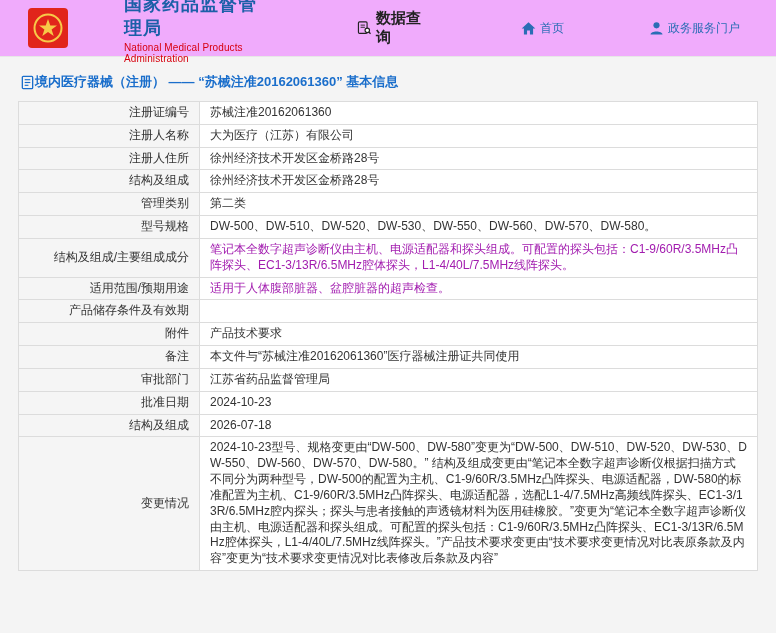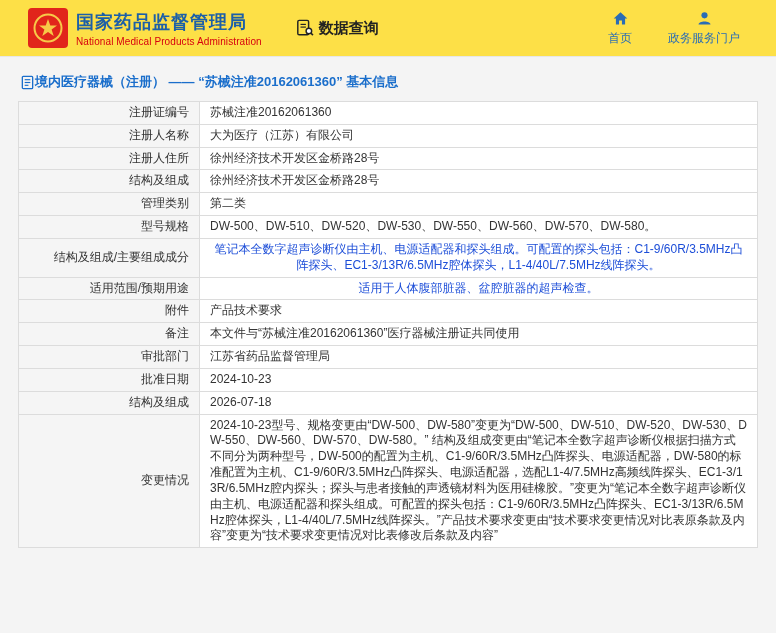--- a/index.html
+++ b/index.html
@@ -5,37 +5,38 @@
   * { box-sizing: border-box; margin: 0; padding: 0; }
   html,body { width: 776px; height: 633px; overflow: hidden; }
   body {
     background: #f4f4f4;
     font-family: "Liberation Sans", "DejaVu Sans", sans-serif;
     color: #333;
   }
   
   .site-header {
     height: 57px;
-    background: #fde047;
+    background: #f0abfc;
     display: flex;
     align-items: center;
     border-bottom: 1px solid #e7e7e7;
+    gap: 48px;
   }
   .logo { width: 40px; height: 40px; margin-left: 28px; flex: 0 0 auto; }
   .org { margin-left: 8px; }
   .org-cn { font-size: 18px; font-weight: bold; color: #1c5fa8; letter-spacing: 1px; }
   .org-en { font-size: 10px; color: #d7000f; margin-top: 2px; letter-spacing: 0.1px; }
   .data-query {
     display: flex; align-items: center; gap: 5px;
     margin-left: 34px; font-size: 15px; font-weight: 600; color: #222;
     cursor: pointer;
   }
   .spacer { flex: 1; }
   .nav-item {
-    display: flex; flex-direction: column; align-items: center; gap: 3px;
+    display: flex; flex-direction: row; align-items: center; gap: 3px;
     font-size: 12px; color: #2a6db5; margin-right: 36px; cursor: pointer;
     white-space: nowrap;
   }
   
   main { padding: 12px 18px 0 18px; }
   .page-title {
     display: flex; align-items: center; 
     color: #1a6ecb; font-size: 13px; font-weight: bold;
     margin: 4px 0 10px 2px;
   }
@@ -54,21 +55,21 @@
     word-break: break-all;
   }
   table.info th {
     width: 181px;
     background: #f5f5f5;
     font-weight: normal;
     text-align: right;
     color: #333;
   }
   table.info td { text-align: left; color: #333; background: #fff; }
-  tr.red-row td { color: #1d4ed8; text-align: center; }
+  tr.red-row td { color: #a21caf; }
 </style>
 </head>
 <body>
 
 <header class="site-header">
   <div class="logo">
     <svg viewBox="0 0 40 40" width="40" height="40">
       <rect width="40" height="40" rx="4" fill="#e1251b"></rect>
       <circle cx="20" cy="20" r="13.5" fill="none" stroke="#f7c948" stroke-width="2"></circle>
       <polygon points="20,11 22.3,17.4 29,17.4 23.6,21.5 25.7,27.9 20,24 14.3,27.9 16.4,21.5 11,17.4 17.7,17.4" fill="#f7c948"></polygon>
@@ -143,20 +144,24 @@
         </tr>
       <tr class="red-row">
           <th>结构及组成/主要组成成分</th>
           <td>笔记本全数字超声诊断仪由主机、电源适配器和探头组成。可配置的探头包括：C1-9/60R/3.5MHz凸阵探头、EC1-3/13R/6.5MHz腔体探头，L1-4/40L/7.5MHz线阵探头。</td>
         </tr>
       <tr class="red-row">
           <th>适用范围/预期用途</th>
           <td>适用于人体腹部脏器、盆腔脏器的超声检查。</td>
         </tr>
       <tr>
+          <th>产品储存条件及有效期</th>
+          <td></td>
+        </tr>
+      <tr>
           <th>附件</th>
           <td>产品技术要求</td>
         </tr>
       <tr>
           <th>备注</th>
           <td>本文件与“苏械注准20162061360”医疗器械注册证共同使用</td>
         </tr>
       <tr>
           <th>审批部门</th>
           <td>江苏省药品监督管理局</td>

